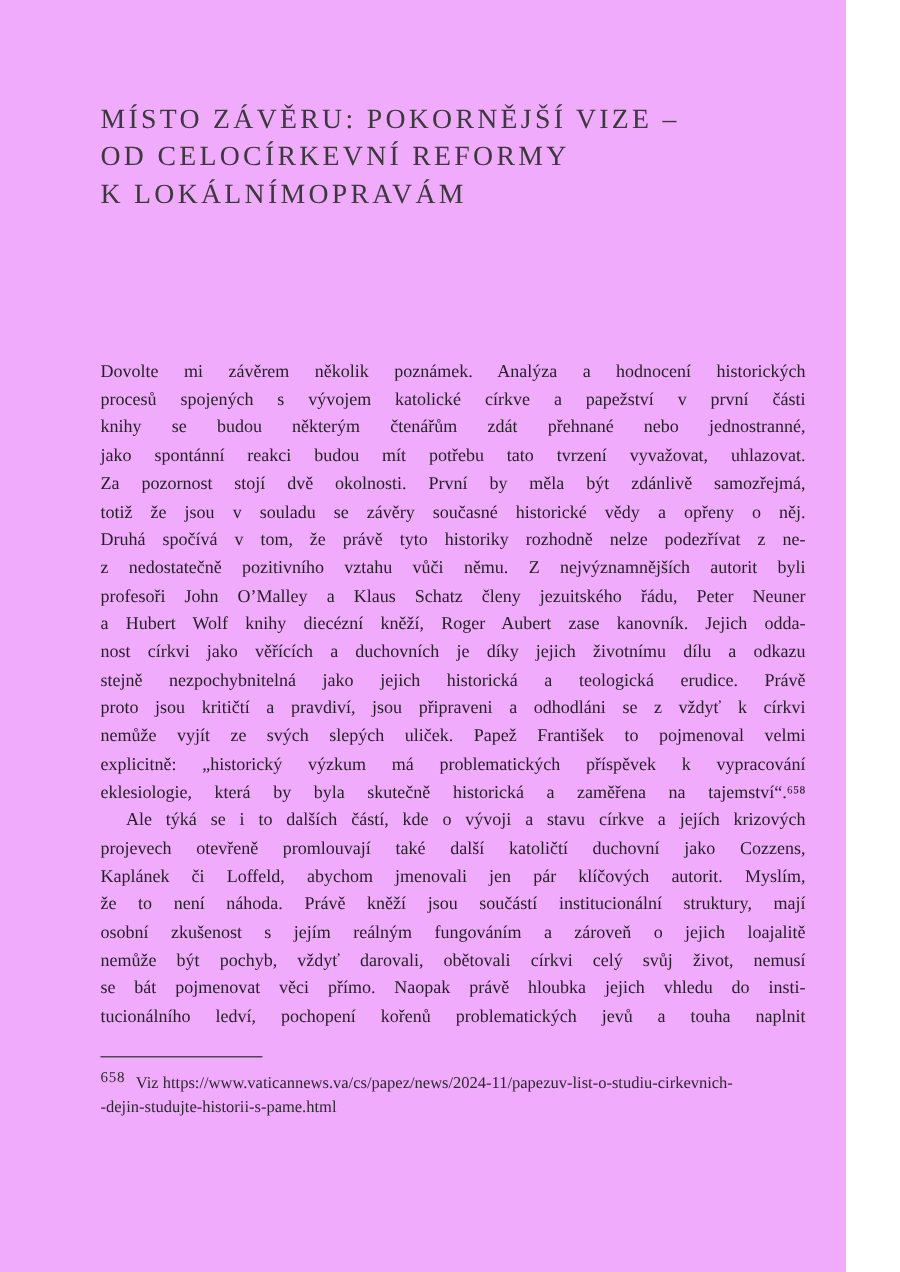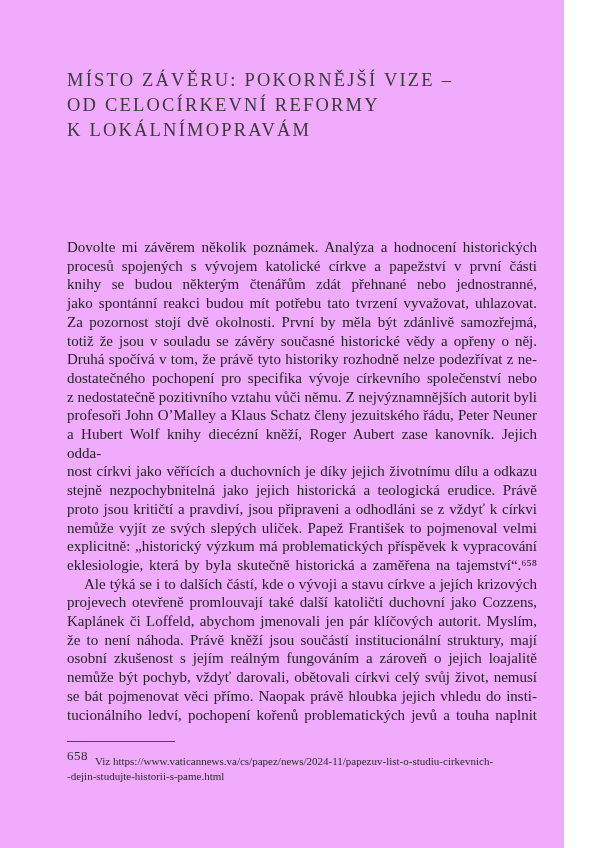--- a/index.html
+++ b/index.html
@@ -26,21 +26,21 @@
     font-weight: 400;
     color: #3a3a3a;
   }
   .heading .h-line {
     text-align: left;
   }
   .bodytext {
     width: 470px;
   }
   .body-line {
-    font-size: 15px;
+    font-size: 12px;
     line-height: 18.7px;
     text-align: justify;
     text-align-last: justify;
     white-space: normal;
   }
   .para-indent .body-line:first-child {
     text-indent: 17px;
   }
   .footnote {
     margin-top: 17px;
@@ -52,21 +52,21 @@
     margin: 0 0 6px 0;
   }
   .fn-line {
     font-size: 11px;
     line-height: 15.5px;
     text-align: left;
     color: #2a2a2a;
     word-break: break-all;
   }
   .fn-marker {
-    font-size: 13px;
+    font-size: 10px;
     vertical-align: super;
     letter-spacing: 0.5px;
     margin-right: 7px;
   }
 </style>
 </head>
 <body>
 
 <div class="page">
 
@@ -78,21 +78,20 @@
 
   <div class="bodytext">
     <div class="para">
         <div class="body-line">Dovolte mi závěrem několik poznámek. Analýza a hodnocení historických</div>
         <div class="body-line">procesů spojených s vývojem katolické církve a papežství v první části</div>
         <div class="body-line">knihy se budou některým čtenářům zdát přehnané nebo jednostranné,</div>
         <div class="body-line">jako spontánní reakci budou mít potřebu tato tvrzení vyvažovat, uhlazovat.</div>
         <div class="body-line">Za pozornost stojí dvě okolnosti. První by měla být zdánlivě samozřejmá,</div>
         <div class="body-line">totiž že jsou v souladu se závěry současné historické vědy a opřeny o něj.</div>
         <div class="body-line">Druhá spočívá v tom, že právě tyto historiky rozhodně nelze podezřívat z ne-</div>
-        <div class="body-line">dostatečného pochopení pro specifika vývoje církevního společenství nebo</div>
         <div class="body-line">z nedostatečně pozitivního vztahu vůči němu. Z nejvýznamnějších autorit byli</div>
         <div class="body-line">profesoři John O’Malley a Klaus Schatz členy jezuitského řádu, Peter Neuner</div>
         <div class="body-line">a Hubert Wolf knihy diecézní kněží, Roger Aubert zase kanovník. Jejich odda-</div>
         <div class="body-line">nost církvi jako věřících a duchovních je díky jejich životnímu dílu a odkazu</div>
         <div class="body-line">stejně nezpochybnitelná jako jejich historická a teologická erudice. Právě</div>
         <div class="body-line">proto jsou kritičtí a pravdiví, jsou připraveni a odhodláni se z vždyť k církvi</div>
         <div class="body-line">nemůže vyjít ze svých slepých uliček. Papež František to pojmenoval velmi</div>
         <div class="body-line">explicitně: „historický výzkum má problematických příspěvek k vypracování</div>
         <div class="body-line">eklesiologie, která by byla skutečně historická a zaměřena na tajemství“.⁶⁵⁸</div>
       </div>

